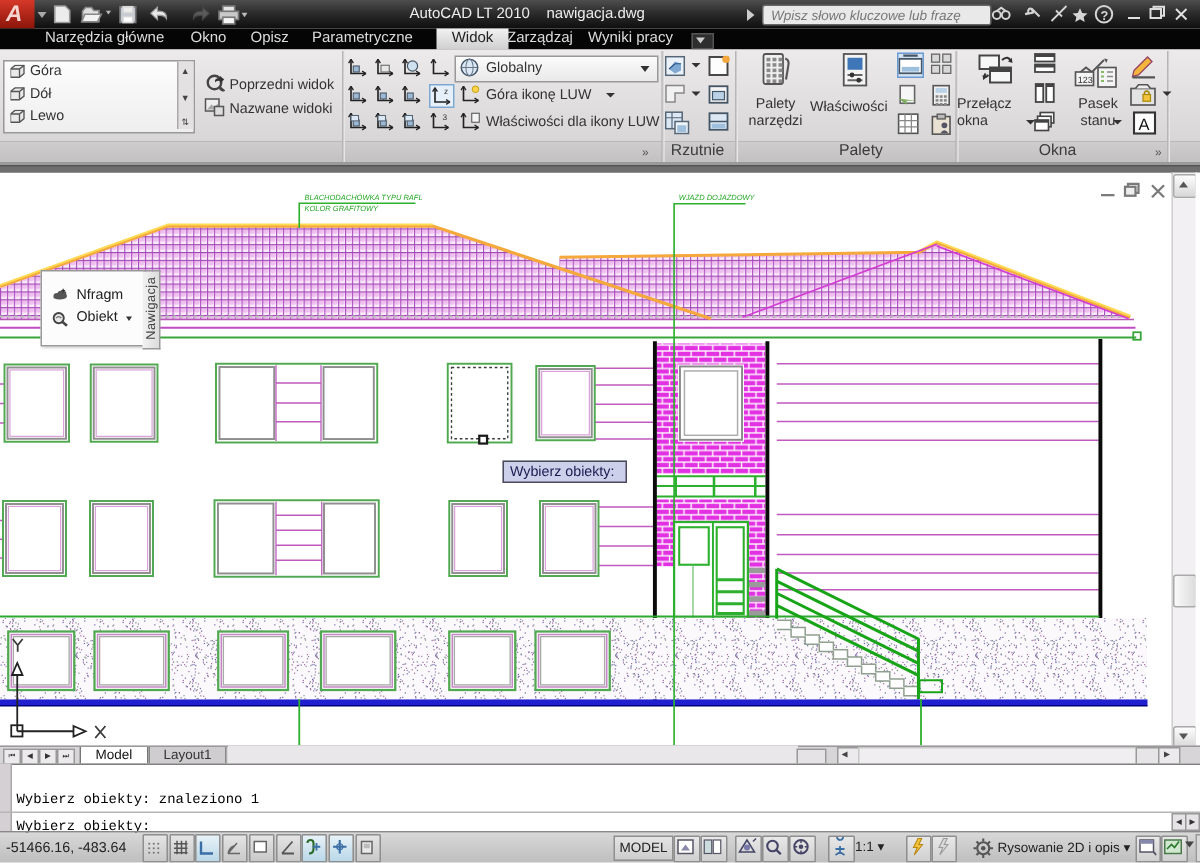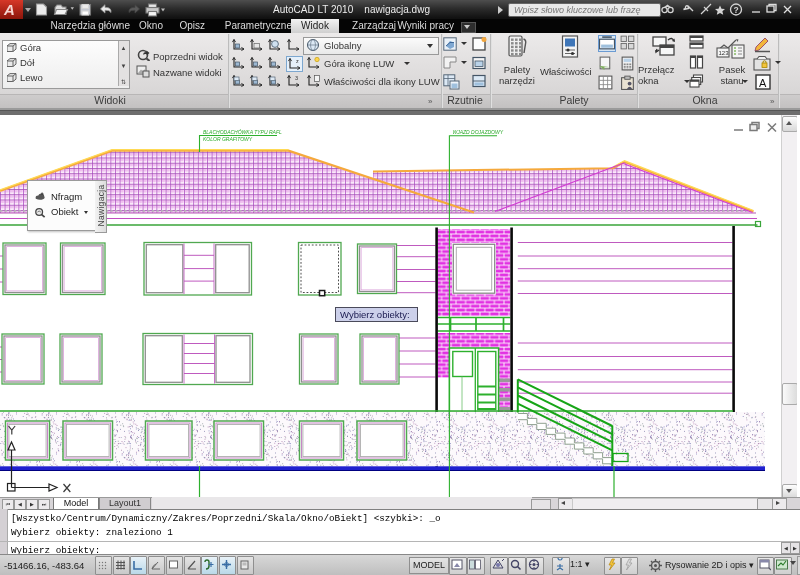--- a/index.html
+++ b/index.html
@@ -1,17 +1,17 @@
 <!DOCTYPE html>
 <html><head><meta charset="utf-8"><style>
 html,body{margin:0;padding:0}
 #app{position:relative;width:800px;height:575px;background:#fff;overflow:hidden;
  font-family:"Liberation Sans",sans-serif;-webkit-font-smoothing:antialiased}
 .abs{position:absolute}
-.tab{position:absolute;top:0;height:14px;line-height:14px;color:#dcdcdc;font-size:10px;text-align:right;white-space:nowrap}
+.tab{position:absolute;top:0;height:14px;line-height:14px;color:#dcdcdc;font-size:10px;text-align:left;white-space:nowrap}
 .plbl{position:absolute;top:94px;height:14px;line-height:13px;font-size:10.5px;color:#3c3c3c;text-align:center}
 .psep{position:absolute;top:34px;height:74px;width:2px;
  background:linear-gradient(90deg,#aaa,#f2f2f2)}
 .btxt{position:absolute;font-size:9.5px;color:#333}
 .sbtn{position:absolute;height:16px;top:2px;background:linear-gradient(180deg,#e8e8e8,#cfcfcf);
  border:1px solid #8f8f8f;border-radius:1px}
 </style></head><body>
 <div id="app">
 
 <div class="abs" style="left:0;top:0;width:800px;height:19px;
@@ -71,21 +71,20 @@
 <div class="abs" style="left:461px;top:22px;width:13px;height:9px;background:#2e2e2e;border:1px solid #555"></div>
 <div class="abs" style="left:464px;top:25px;width:0;height:0;border-left:3px solid transparent;border-right:3px solid transparent;border-top:4px solid #ccc"></div>
 <div class="abs" style="left:0;top:33px;width:800px;height:61px;background:linear-gradient(180deg,#eceaea,#d8d6d6)"></div>
 <div class="abs" style="left:0;top:94px;width:800px;height:14px;background:linear-gradient(180deg,#cecccc,#c2c0c0);border-top:1px solid #b8b6b6"></div>
 <div class="abs" style="left:0;top:108px;width:800px;height:2px;background:#9a9a9a"></div>
 <div class="psep" style="left:228px"></div>
 <div class="psep" style="left:441px"></div>
 <div class="psep" style="left:490px"></div>
 <div class="psep" style="left:637px"></div>
 <div class="psep" style="left:778px"></div>
-<div class="plbl" style="left:40px;width:140px">Widoki</div>
 <div class="plbl" style="left:432px;width:66px">Rzutnie</div>
 <div class="plbl" style="left:524px;width:100px">Palety</div>
 <div class="plbl" style="left:655px;width:100px">Okna</div>
 <div class="abs" style="left:428px;top:97px;width:8px;height:8px;color:#555;font-size:8px">»</div>
 <div class="abs" style="left:770px;top:97px;width:8px;height:8px;color:#555;font-size:8px">»</div>
 <div class="abs" style="left:2px;top:40px;width:126px;height:47px;background:linear-gradient(180deg,#fdfdfd,#eee);border:1px solid #9a9a9a"></div>
 <svg class="abs" style="left:7px;top:43px" width="10" height="10" viewBox="0 0 10 10">
       <g stroke="#555" fill="#e9e9e9" stroke-width="0.9">
         <path d="M0,3 l3,-2.4 6,0 0,5.5 -3,2.4 -6,0 z"></path>
         <path d="M0,3 l6,0 0,5.5 M6,3 l3,-2.4"></path>
@@ -808,21 +807,20 @@
 <div class="abs" style="left:152px;top:497px;width:380px;height:12px;background:#e9e7e9"></div>
 <div class="abs" style="left:531px;top:498.5px;width:18px;height:9px;background:#e5e3e5;border:1px solid #999"></div>
 <div class="abs" style="left:558px;top:498px;width:13px;height:10px;background:#eceaec;border:1px solid #999"></div>
 <div class="abs" style="left:561px;top:500.5px;width:0;height:0;border-top:2.5px solid transparent;border-bottom:2.5px solid transparent;border-right:4px solid #444"></div>
 <div class="abs" style="left:572px;top:498px;width:198px;height:10px;background:#f0eef0;border:1px solid #c9c9c9"></div>
 <div class="abs" style="left:757px;top:498px;width:14px;height:10px;background:#e7e5e7;border:1px solid #999;border-radius:1px"></div>
 <div class="abs" style="left:772px;top:498px;width:13px;height:10px;background:#eceaec;border:1px solid #999"></div>
 <div class="abs" style="left:776px;top:500.5px;width:0;height:0;border-top:2.5px solid transparent;border-bottom:2.5px solid transparent;border-left:4px solid #444"></div>
 <div class="abs" style="left:0;top:509px;width:800px;height:45px;background:#fff;border-top:1px solid #808080"></div>
 <div class="abs" style="left:0;top:509px;width:7px;height:45px;background:#d4d0d4;border-right:1px solid #aaa"></div>
-<div class="abs" style="left:11px;top:512.5px;width:780px;height:12px;font-family:'Liberation Mono',monospace;font-size:9.3px;color:#000;white-space:pre">[Wszystko/Centrum/Dynamiczny/Zakres/Poprzedni/Skala/Okno/oBiekt] &lt;szybki&gt;: _o</div>
 <div class="abs" style="left:11px;top:527px;width:780px;height:12px;font-family:'Liberation Mono',monospace;font-size:9.3px;color:#000">Wybierz obiekty: znaleziono 1</div>
 <div class="abs" style="left:0px;top:540.5px;width:800px;height:1px;background:#b5b5b5"></div>
 <div class="abs" style="left:11px;top:544.5px;width:780px;height:12px;font-family:'Liberation Mono',monospace;font-size:9.3px;color:#000">Wybierz obiekty:</div>
 <div class="abs" style="left:781px;top:542px;width:8px;height:10px;background:#e5e3e5;border:1px solid #999;font-size:5px;text-align:center;line-height:10px;color:#333">◀</div>
 <div class="abs" style="left:790px;top:542px;width:8px;height:10px;background:#e5e3e5;border:1px solid #999;font-size:5px;text-align:center;line-height:10px;color:#333">▶</div>
 <div class="abs" style="left:0;top:554px;width:800px;height:21px;background:linear-gradient(180deg,#d8d8d8,#bdbdbd);border-top:1px solid #888"></div>
 <div class="abs" style="left:4px;top:560px;width:120px;height:12px;font-size:9.5px;color:#222">-51466.16, -483.64</div>
 <div class="sbtn" style="left:95px;top:556px;width:15px;height:17px;background:linear-gradient(180deg,#e4e4e4,#c9c9c9)"></div>
 <svg class="abs" style="left:97px;top:559px" width="11" height="12" viewBox="0 0 11 12">
       <g fill="#777">

